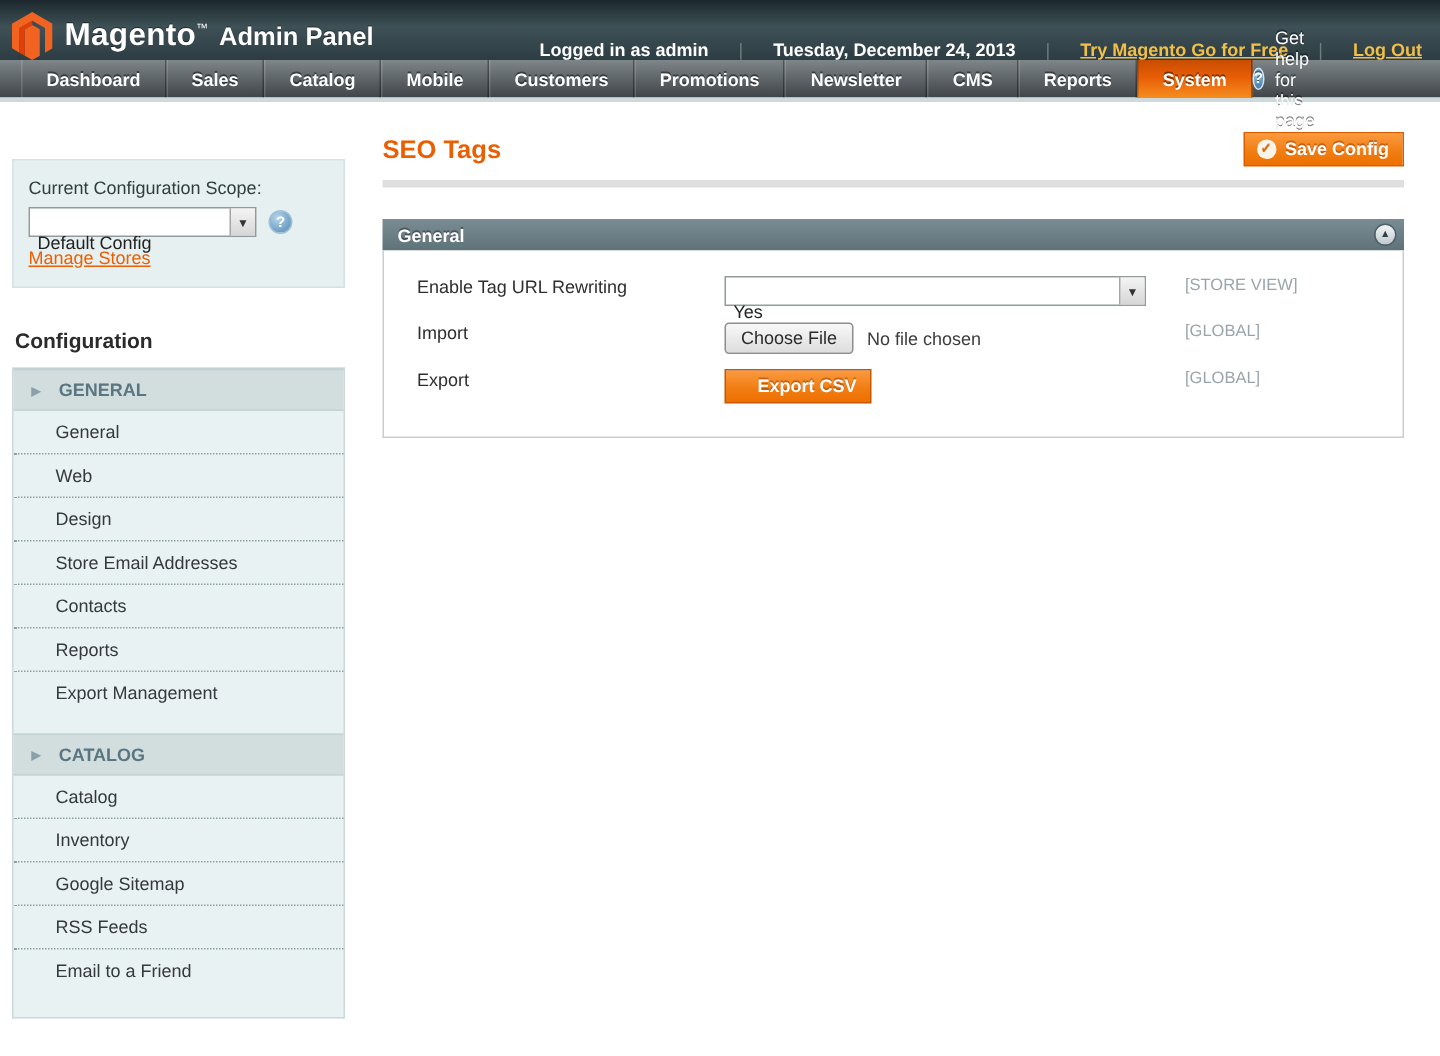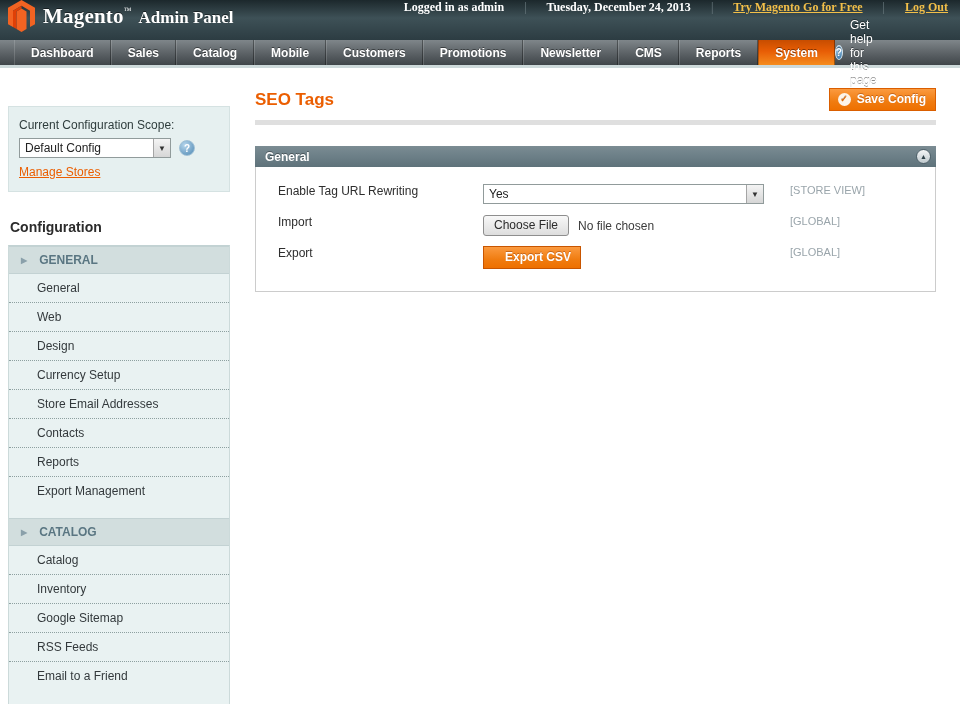--- a/index.html
+++ b/index.html
@@ -2,23 +2,22 @@
 <html><head>
 <meta charset="utf-8">
 <style>
   * { margin:0; padding:0; box-sizing:border-box; }
   html,body { width:960px; height:704px; background:#fff; font-family:"Liberation Sans", sans-serif; font-size:12px; overflow:hidden; }
 
   
   .topbar {
     height:40px; width:100%;
     background:linear-gradient(180deg,#1c282c 0%, #3e5157 45%, #2c3c42 100%);
-    display:flex; align-items:flex-start; justify-content:space-between;
+    display:flex; align-items:flex-end; justify-content:space-between;
     padding:0 12px 0 8px;
-    font-family:Liberation Serif, serif;
   }
   .logo-wrap { display:flex; align-items:center; gap:8px; }
   .logo-text { color:#fff; font-weight:bold; font-size:21px; letter-spacing:0.2px; text-shadow:0 -1px 0 rgba(0,0,0,0.5); }
   .logo-tm { color:#fff; font-size:8px; vertical-align:top; position:relative; top:2px; }
   .logo-sub { color:#fff; font-weight:bold; font-size:17px; margin-left:4px; text-shadow:0 -1px 0 rgba(0,0,0,0.5); }
   .top-meta { display:flex; align-items:center; gap:20px; color:#fff; font-size:12px; }
   .top-meta .sep { color:#6d7d82; }
   .top-link { color:#f2bf49; text-decoration:underline; cursor:pointer; font-weight:bold; }
   .meta-plain { color:#fff; font-weight:bold; }
 
@@ -55,21 +54,21 @@
   .content { display:flex; padding:18px 24px 0 8px; }
 
   
   .sidebar { flex:0 0 222px; }
   .scope-box { background:#e6f0f0; border:1px solid #d5e2e2; padding:11px 10px 12px 10px;margin-top:20px; }
   .scope-label { color:#2f3d3d; margin-bottom:6px; }
   .scope-row { display:flex; align-items:center; gap:8px; }
   .fake-select {
     background:#fff; border:1px solid #919b9b; height:20px; display:flex; align-items:stretch; cursor:pointer;
   }
-  .fake-select .val { flex:1; padding:2px 5px; color:#222; white-space:nowrap; overflow:hidden; }
+  .fake-select .val { flex:1; padding:16px 5px; color:#222; white-space:nowrap; overflow:hidden; }
   .fake-select .btn {
     width:17px; background:linear-gradient(180deg,#f4f4f4,#d6d6d6);
     border-left:1px solid #a5a5a5; display:flex; align-items:center; justify-content:center;
     color:#333; font-size:8px;
   }
   .scope-select { width:152px; }
   .help-bubble {
     width:16px; height:16px; border-radius:50%;
     background:radial-gradient(circle at 35% 30%, #b6d6ec, #6d9fc4 70%);
     border:1px solid #9fc0d6; color:#fff; font-size:10px; font-weight:bold;
@@ -205,21 +204,20 @@
 
     <div class="menu-box">
       <div class="menu-section-header">
         <span class="arrow">▶</span>
         <span>GENERAL</span>
       </div>
       <div class="menu-items">
         <div class="menu-item">General</div>
         <div class="menu-item">Web</div>
         <div class="menu-item">Design</div>
-        <div class="menu-item">Currency Setup</div>
         <div class="menu-item">Store Email Addresses</div>
         <div class="menu-item">Contacts</div>
         <div class="menu-item">Reports</div>
         <div class="menu-item">Export Management</div>
       </div>
       <div class="menu-section-header">
         <span class="arrow">▶</span>
         <span>CATALOG</span>
       </div>
       <div class="menu-items">

